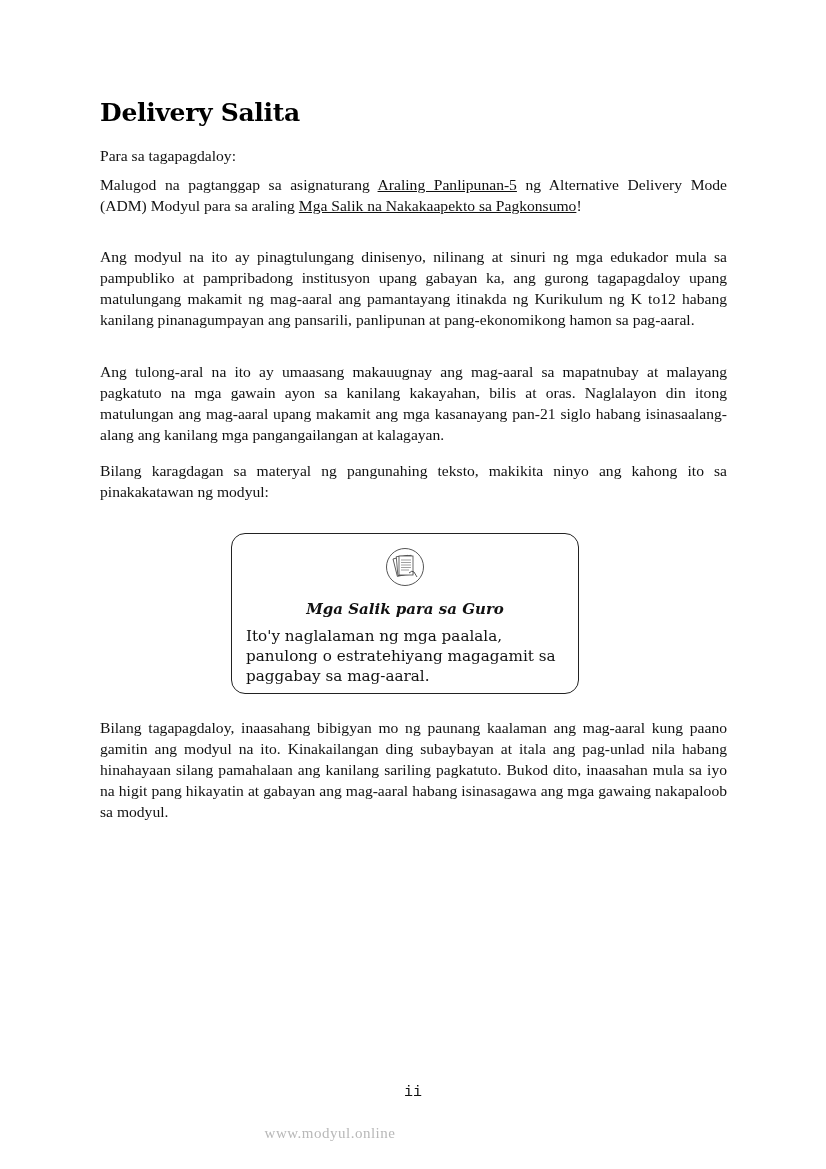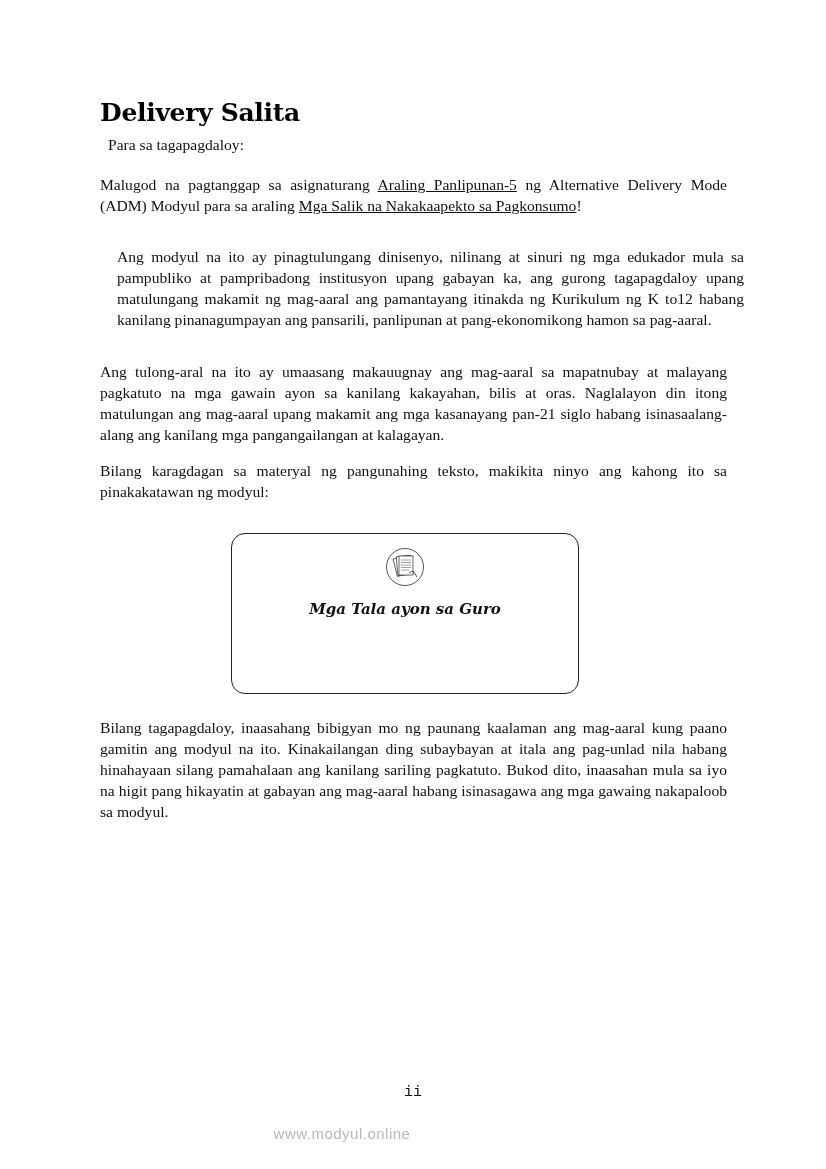--- a/index.html
+++ b/index.html
@@ -13,34 +13,34 @@
   .u { text-decoration: underline; }
   .box { position: absolute; left: 231px; top: 533px; width: 348px; height: 161px;
          border: 1.5px solid #222; border-radius: 14px; box-sizing: border-box; }
   .icon { position: absolute; left: 153px; top: 13px; width: 40px; height: 40px; }
   .box-title { position: absolute; top: 66px; left: 0; width: 100%; text-align: center;
                font-weight: bold; font-style: italic; font-size: 15px; font-family: "DejaVu Serif", serif; }
   .box-text { position: absolute; top: 92px; left: 14px; width: 322px; font-size: 15.2px; line-height: 20px;
               font-family: "DejaVu Serif", serif; }
   .pageno { position: absolute; top: 1084px; left: 0; width: 826px; text-align: center; font-size: 15px;
             font-family: Liberation Mono, monospace; }
-  .watermark { position: absolute; top: 1125px; left: 12px; width: 660px; text-align: center; font-size: 15px;
-               color: #b8b8b8; font-family: Liberation Sans, sans-serif; letter-spacing: 0.5px; }
+  .watermark { position: absolute; top: 1125px; left: 0; width: 660px; text-align: center; font-size: 15px;
+               color: #b8b8b8; font-family: Liberation Serif, serif; letter-spacing: 0.5px; }
 </style>
 </head>
 <body>
 
 <div class="page">
   <h1>Delivery Salita</h1>
 
-  <p class="p" style="top:134px;margin-left:8px;">Para sa tagapagdaloy:</p>
+  <p class="p" style="top:145px;">Para sa tagapagdaloy:</p>
 
   <p class="p" style="top:174px;"><span>Malugod na pagtanggap sa asignaturang </span><span class="u">Araling Panlipunan-5</span><span> ng Alternative Delivery Mode (ADM) Modyul para sa araling </span><span class="u">Mga Salik na Nakakaapekto sa Pagkonsumo</span><span>!</span></p>
 
-  <p class="p" style="top:246px;margin-left:17px;">Ang modyul na ito ay pinagtulungang dinisenyo, nilinang at sinuri ng mga edukador mula sa pampubliko at pampribadong institusyon upang gabayan ka, ang gurong tagapagdaloy upang matulungang makamit ng mag-aaral ang pamantayang itinakda ng Kurikulum ng K to12 habang kanilang pinanagumpayan ang pansarili, panlipunan at pang-ekonomikong hamon sa pag-aaral.</p>
+  <p class="p" style="top:246px;">Ang modyul na ito ay pinagtulungang dinisenyo, nilinang at sinuri ng mga edukador mula sa pampubliko at pampribadong institusyon upang gabayan ka, ang gurong tagapagdaloy upang matulungang makamit ng mag-aaral ang pamantayang itinakda ng Kurikulum ng K to12 habang kanilang pinanagumpayan ang pansarili, panlipunan at pang-ekonomikong hamon sa pag-aaral.</p>
 
   <p class="p" style="top:361px;">Ang tulong-aral na ito ay umaasang makauugnay ang mag-aaral sa mapatnubay at malayang pagkatuto na mga gawain ayon sa kanilang kakayahan, bilis at oras. Naglalayon din itong matulungan ang mag-aaral upang makamit ang mga kasanayang pan-21 siglo habang isinasaalang-alang ang kanilang mga pangangailangan at kalagayan.</p>
 
   <p class="p" style="top:460px;">Bilang karagdagan sa materyal ng pangunahing teksto, makikita ninyo ang kahong ito sa pinakakatawan ng modyul:</p>
 
   <p class="p" style="top:717px;">Bilang tagapagdaloy, inaasahang bibigyan mo ng paunang kaalaman ang mag-aaral kung paano gamitin ang modyul na ito. Kinakailangan ding subaybayan at itala ang pag-unlad nila habang hinahayaan silang pamahalaan ang kanilang sariling pagkatuto. Bukod dito, inaasahan mula sa iyo na higit pang hikayatin at gabayan ang mag-aaral habang isinasagawa ang mga gawaing nakapaloob sa modyul.</p>
 </div>
 
 <div class="box">
   <span class="icon">
@@ -54,17 +54,18 @@
       <g stroke="#777" stroke-width="0.7">
         <line x1="16" y1="13" x2="26" y2="13"></line>
         <line x1="16" y1="15.5" x2="26" y2="15.5"></line>
         <line x1="16" y1="18" x2="26" y2="18"></line>
         <line x1="16" y1="20.5" x2="26" y2="20.5"></line>
         <line x1="16" y1="23" x2="24" y2="23"></line>
       </g>
       <path d="M24 26 q3 -3 5 -1 l3 5" fill="none" stroke="#444" stroke-width="0.9"></path>
     </svg>
   </span>
-  <div class="box-title">Mga Tala ayon sa Guro</div>
+  <div class="box-title">Mga Salik para sa Guro</div>
+  <div class="box-text">Ito'y naglalaman ng mga paalala, panulong o estratehiyang magagamit sa paggabay sa mag-aaral.</div>
 </div>
 
 <div class="pageno">ii</div>
 <div class="watermark">www.modyul.online</div>
 
 </body></html>

